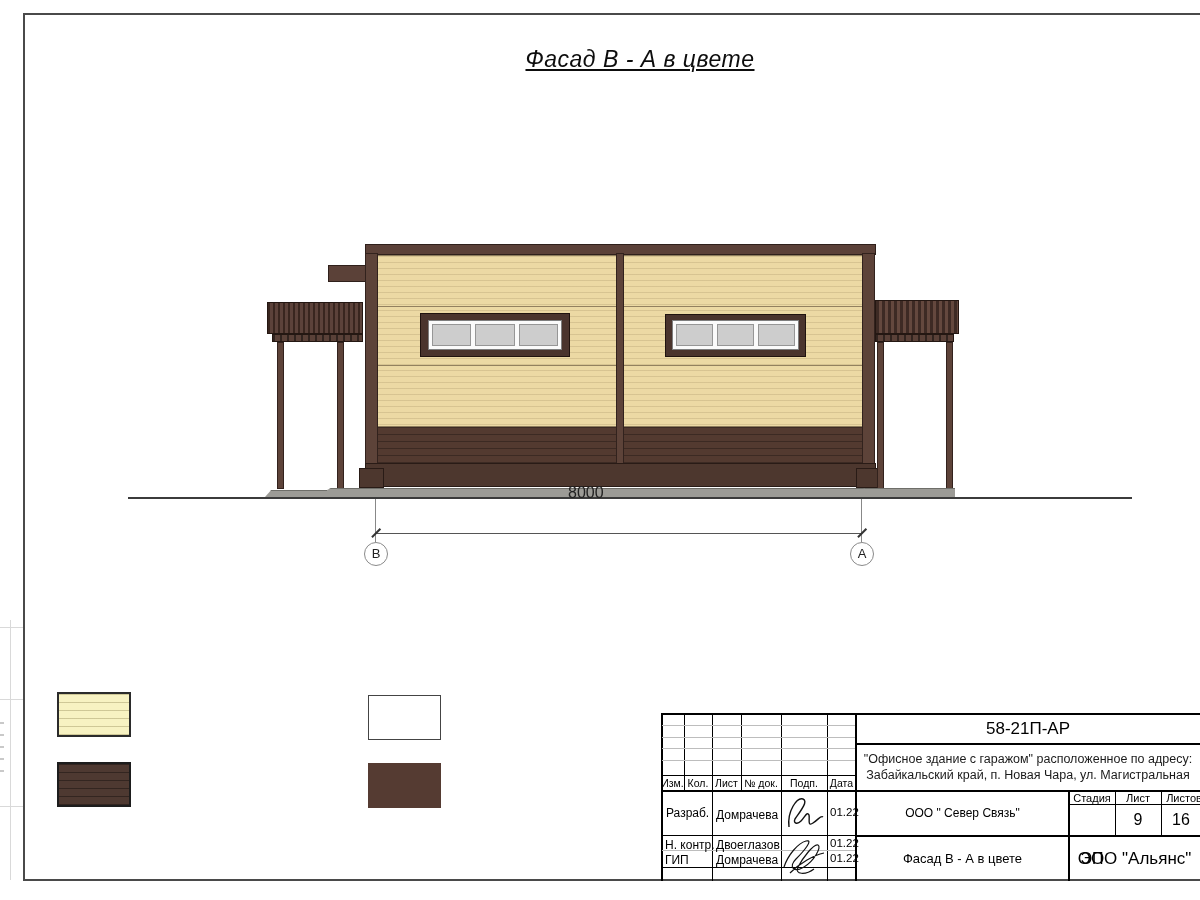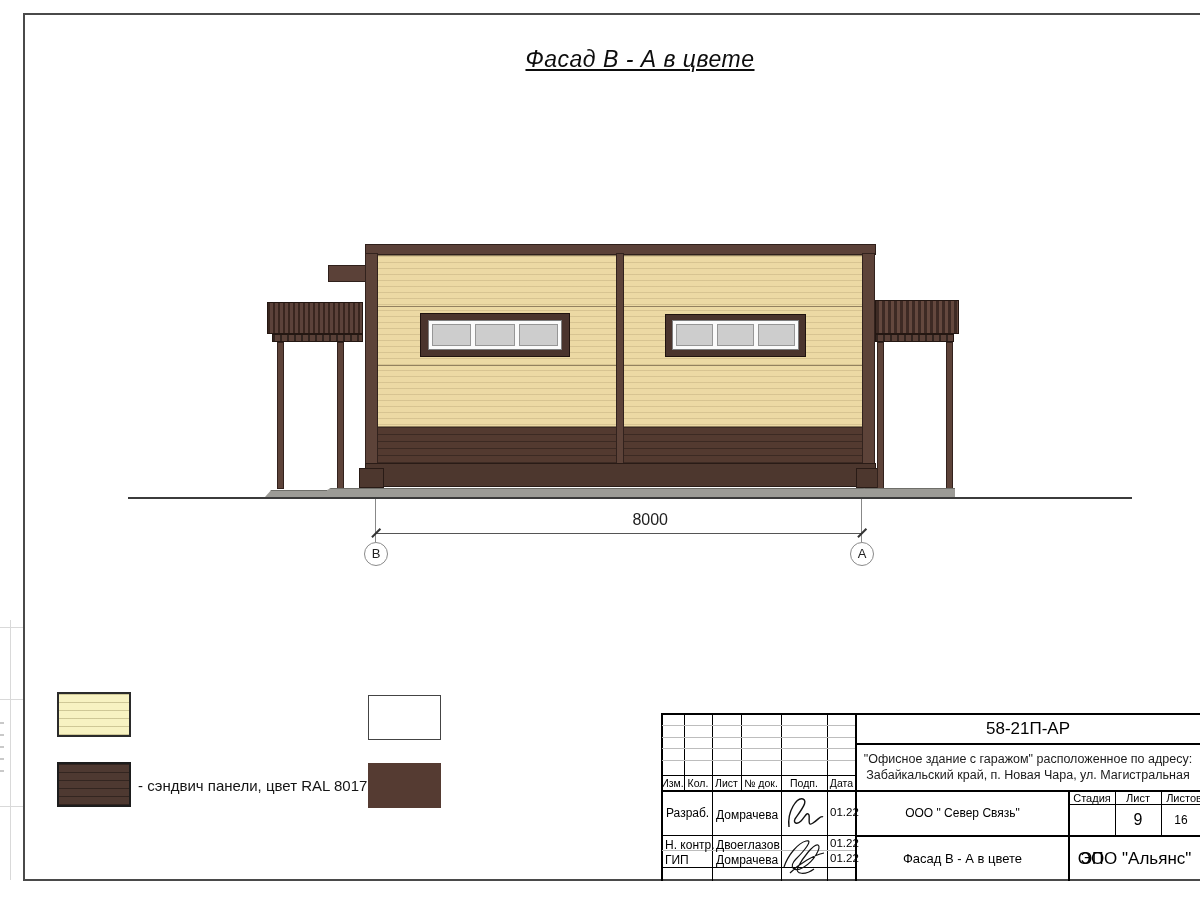--- a/index.html
+++ b/index.html
@@ -113,28 +113,27 @@
   <div class="abs concrete" style="left:265px;top:490px;width:62px;height:7px;clip-path:polygon(0 100%,10% 0,100% 0,100% 100%);"></div>
   <div class="abs concrete" style="left:848px;top:488px;width:107px;height:9px;clip-path:polygon(0 100%,16% 0,100% 0,100% 100%);"></div>
   <div class="abs" style="left:128px;top:497px;width:1004px;height:2px;background:#3b3b3b;"></div>
 
 
   <div class="abs" style="left:375px;top:499px;width:1px;height:43px;background:#888;"></div>
   <div class="abs" style="left:861px;top:499px;width:1px;height:43px;background:#888;"></div>
   <div class="abs dimline" style="left:375px;top:533px;width:487px;height:1px;"></div>
   <div class="abs tick" style="left:370px;top:532px;"></div>
   <div class="abs tick" style="left:856px;top:532px;"></div>
-  <div class="abs" id="dim-text" style="left:568px;top:511px;width:100px;text-align:right;">8000</div>
+  <div class="abs" id="dim-text" style="left:568px;top:484px;width:100px;text-align:left;">8000</div>
   <div class="abs axis-circle" style="left:364px;top:542px;">В</div>
   <div class="abs axis-circle" style="left:850px;top:542px;">А</div>
 
   <div class="abs swatch" style="left:57px;top:692px;width:74px;height:45px;background:#f7f2c2;border:2px solid #2b2b2b;background-image:repeating-linear-gradient(to bottom,rgba(130,120,70,.35) 0 1px,transparent 1px 8px);"></div>
 
   <div class="abs swatch" style="left:57px;top:762px;width:74px;height:45px;background:#4e3931;border:2px solid #1d1d1d;background-image:repeating-linear-gradient(to bottom,rgba(0,0,0,.35) 0 1px,transparent 1px 8px);"></div>
-  <div class="abs legend-label" style="left:138px;top:777px;width:250px;">- сэндвич панели, цвет RAL 8017</div>
 
   <div class="abs swatch" style="left:368px;top:695px;width:73px;height:45px;background:#ffffff;border:1.5px solid #444;"></div>
 
   <div class="abs swatch" style="left:368px;top:763px;width:73px;height:45px;background:#553b32;"></div>
 
   <div class="abs tb-line" style="left:661px;top:713px;width:539px;height:2px;"></div>
   <div class="abs tb-line" style="left:661px;top:713px;width:2px;height:168px;"></div>
   <div class="abs tb-line" style="left:855px;top:713px;width:2px;height:168px;"></div>
 
   <div class="abs tb-line" style="left:684px;top:713px;width:1px;height:77px;"></div>
@@ -189,17 +188,17 @@
   <div class="abs center" style="left:856px;top:745px;width:344px;height:44px;flex-direction:column;font-size:12.5px;line-height:1.3;">
     <div>"Офисное здание с гаражом" расположенное по адресу:</div>
     <div>Забайкальский край, п. Новая Чара, ул. Магистральная</div>
   </div>
   <div class="abs tb-text center" style="left:857px;top:792px;width:211px;height:42px;font-size:12px;">ООО " Север Связь"</div>
   <div class="abs tb-text center" style="left:1069px;top:791px;width:46px;height:13px;font-size:11px;">Стадия</div>
   <div class="abs tb-text center" style="left:1115px;top:791px;width:46px;height:13px;font-size:11px;">Лист</div>
   <div class="abs tb-text center" style="left:1161px;top:791px;width:46px;height:13px;font-size:11px;">Листов</div>
   <div class="abs tb-text center" style="left:1069px;top:805px;width:46px;height:30px;font-size:16px;margin-top:39px;">ЭП</div>
   <div class="abs tb-text center" style="left:1115px;top:805px;width:46px;height:30px;font-size:16px;">9</div>
-  <div class="abs tb-text center" style="left:1161px;top:805px;width:40px;height:30px;font-size:12px;">16</div>
+  <div class="abs tb-text center" style="left:1161px;top:805px;width:40px;height:30px;font-size:16px;">16</div>
   <div class="abs tb-text center" style="left:857px;top:837px;width:211px;height:43px;font-size:13px;">Фасад В - А в цвете</div>
   <div class="abs tb-text center" style="left:1069px;top:837px;width:131px;height:43px;font-size:17px;">ООО "Альянс"</div>
 
 </div>
 
 </body></html>

